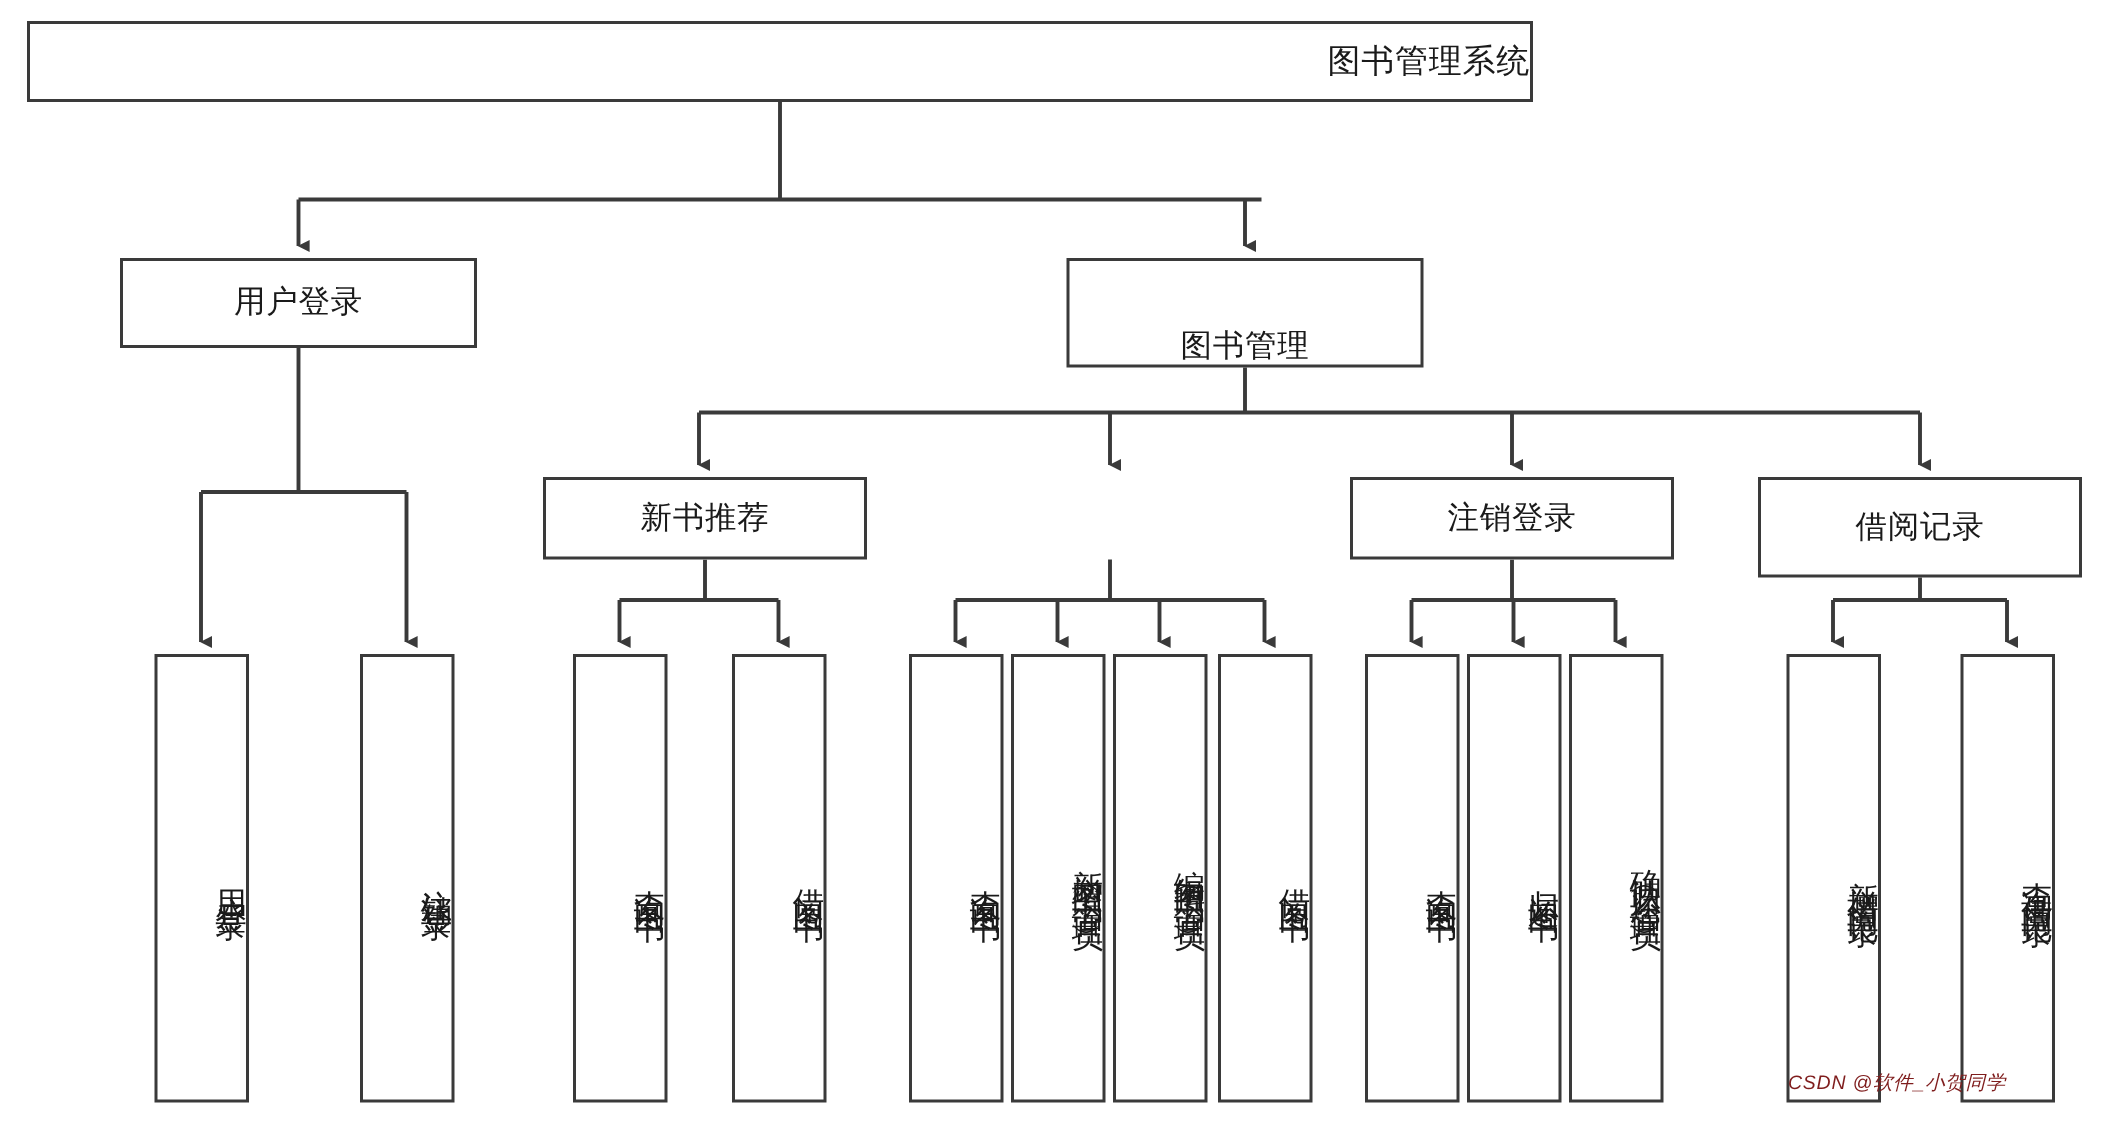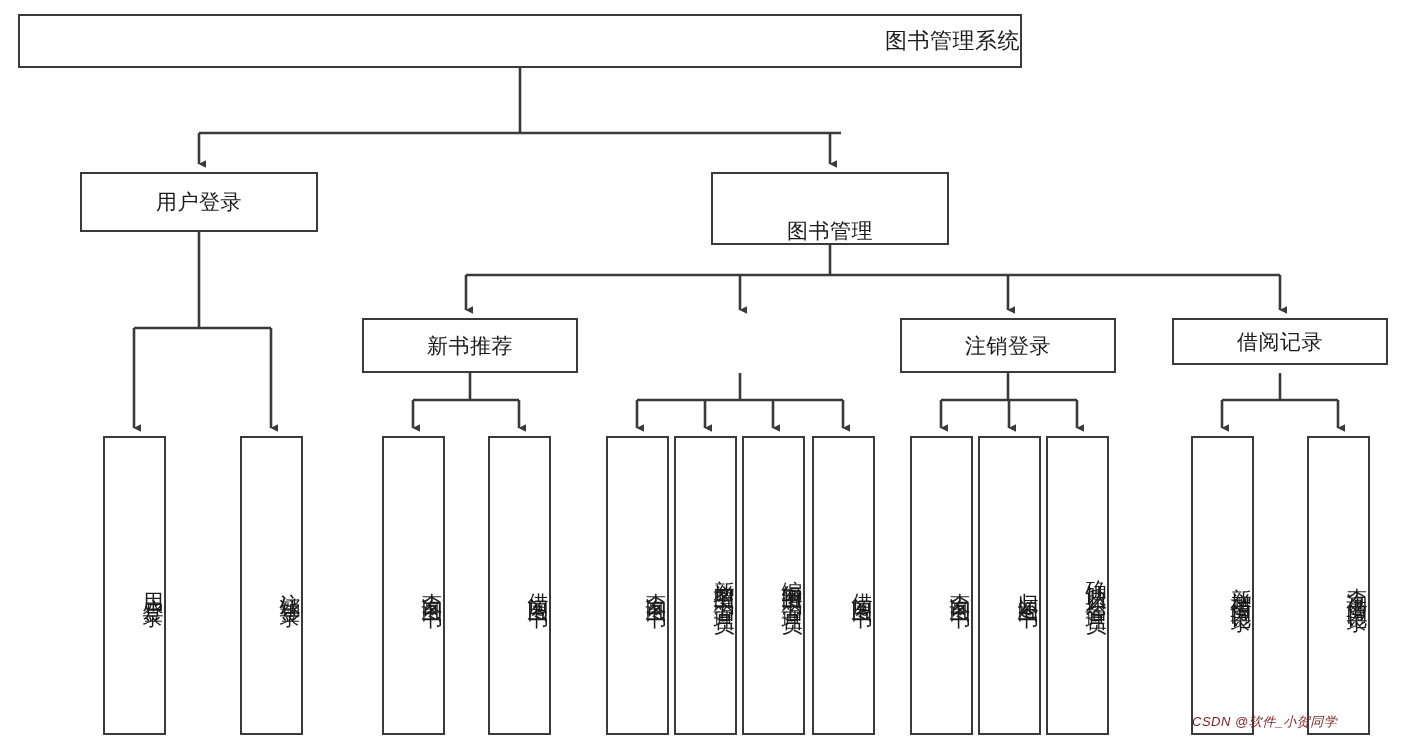--- a/index.html
+++ b/index.html
@@ -152,21 +152,21 @@
 
   <div class="node node-h" style="left:362px; top:318px; width:216px; height:55px;">
     <span>新书推荐</span>
   </div>
 
 
   <div class="node node-h" style="left:900px; top:318px; width:216px; height:55px;">
     <span>注销登录</span>
   </div>
 
-  <div class="node node-h" style="left:1172px; top:318px; width:216px; height:47px;">
+  <div class="node node-h" style="left:1172px; top:318px; width:216px; height:67px;">
     <span>借阅记录</span>
   </div>
 
   <div class="node node-v" style="left:103px; top:436px; width:63px; height:299px;">
     <span class="vlabel">用户登录</span>
   </div>
 
   <div class="node node-v" style="left:240px; top:436px; width:63px; height:299px;">
     <span class="vlabel">注销登录</span>
   </div>

